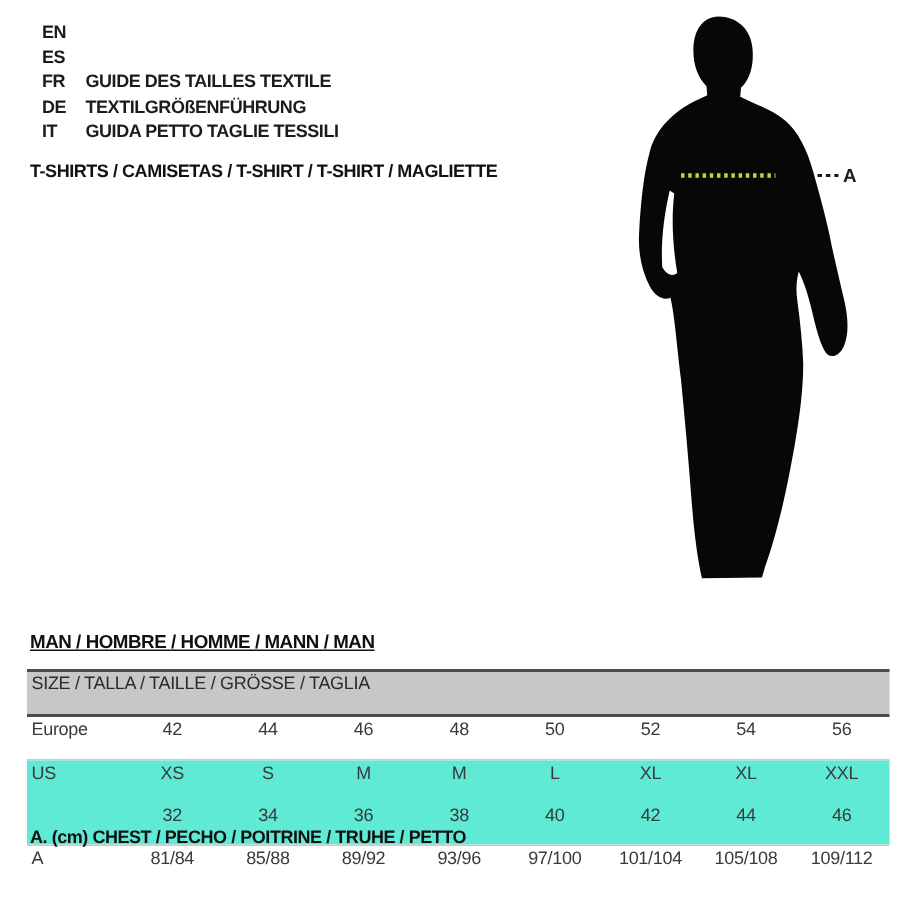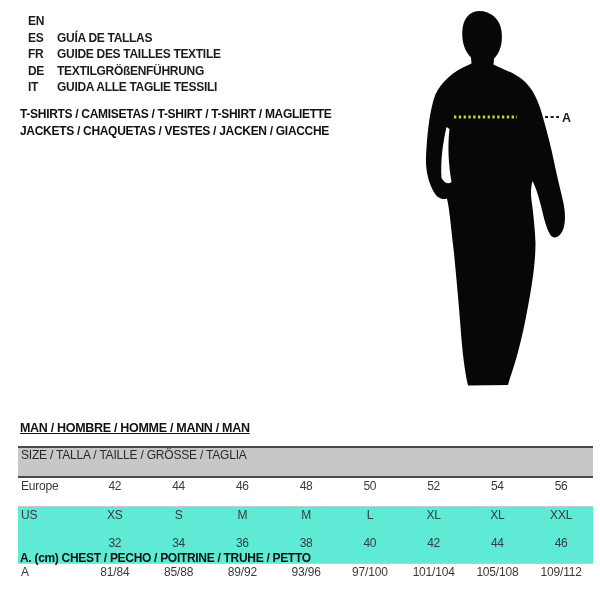--- a/index.html
+++ b/index.html
@@ -39,39 +39,37 @@
 <body>
 
 <div id="page">
 
   <div class="lang-block">
     <div class="lang-row">
       <span class="lang-code">EN</span>
     </div>
     <div class="lang-row">
       <span class="lang-code">ES</span>
-      <span class="lang-label">GUÍA DE TALLAS</span>
     </div>
     <div class="lang-row">
       <span class="lang-code">FR</span>
       <span class="lang-label">GUIDE DES TAILLES TEXTILE</span>
     </div>
     <div class="lang-row">
       <span class="lang-code">DE</span>
       <span class="lang-label">TEXTILGRÖßENFÜHRUNG</span>
     </div>
     <div class="lang-row">
       <span class="lang-code">IT</span>
-      <span class="lang-label">GUIDA ALLE TAGLIE TESSILI</span>
+      <span class="lang-label">GUIDA PETTO TAGLIE TESSILI</span>
     </div>
   </div>
 
   <div class="product-block">
     <div class="product-line">T-SHIRTS / CAMISETAS / T-SHIRT / T-SHIRT / MAGLIETTE</div>
-    <div class="product-line">JACKETS / CHAQUETAS / VESTES / JACKEN / GIACCHE</div>
   </div>
 
   <svg id="figure-svg" viewBox="0 0 600 600" xmlns="http://www.w3.org/2000/svg">
     <path fill="#070707" d="
       M 479 11
       C 491 11 500 19 501.5 31
       C 503 43 500 53 494 58.5
       L 493.5 64.5
       C 503 69.5 514 72.5 523 80
       C 532.5 88 538 100 542 114

